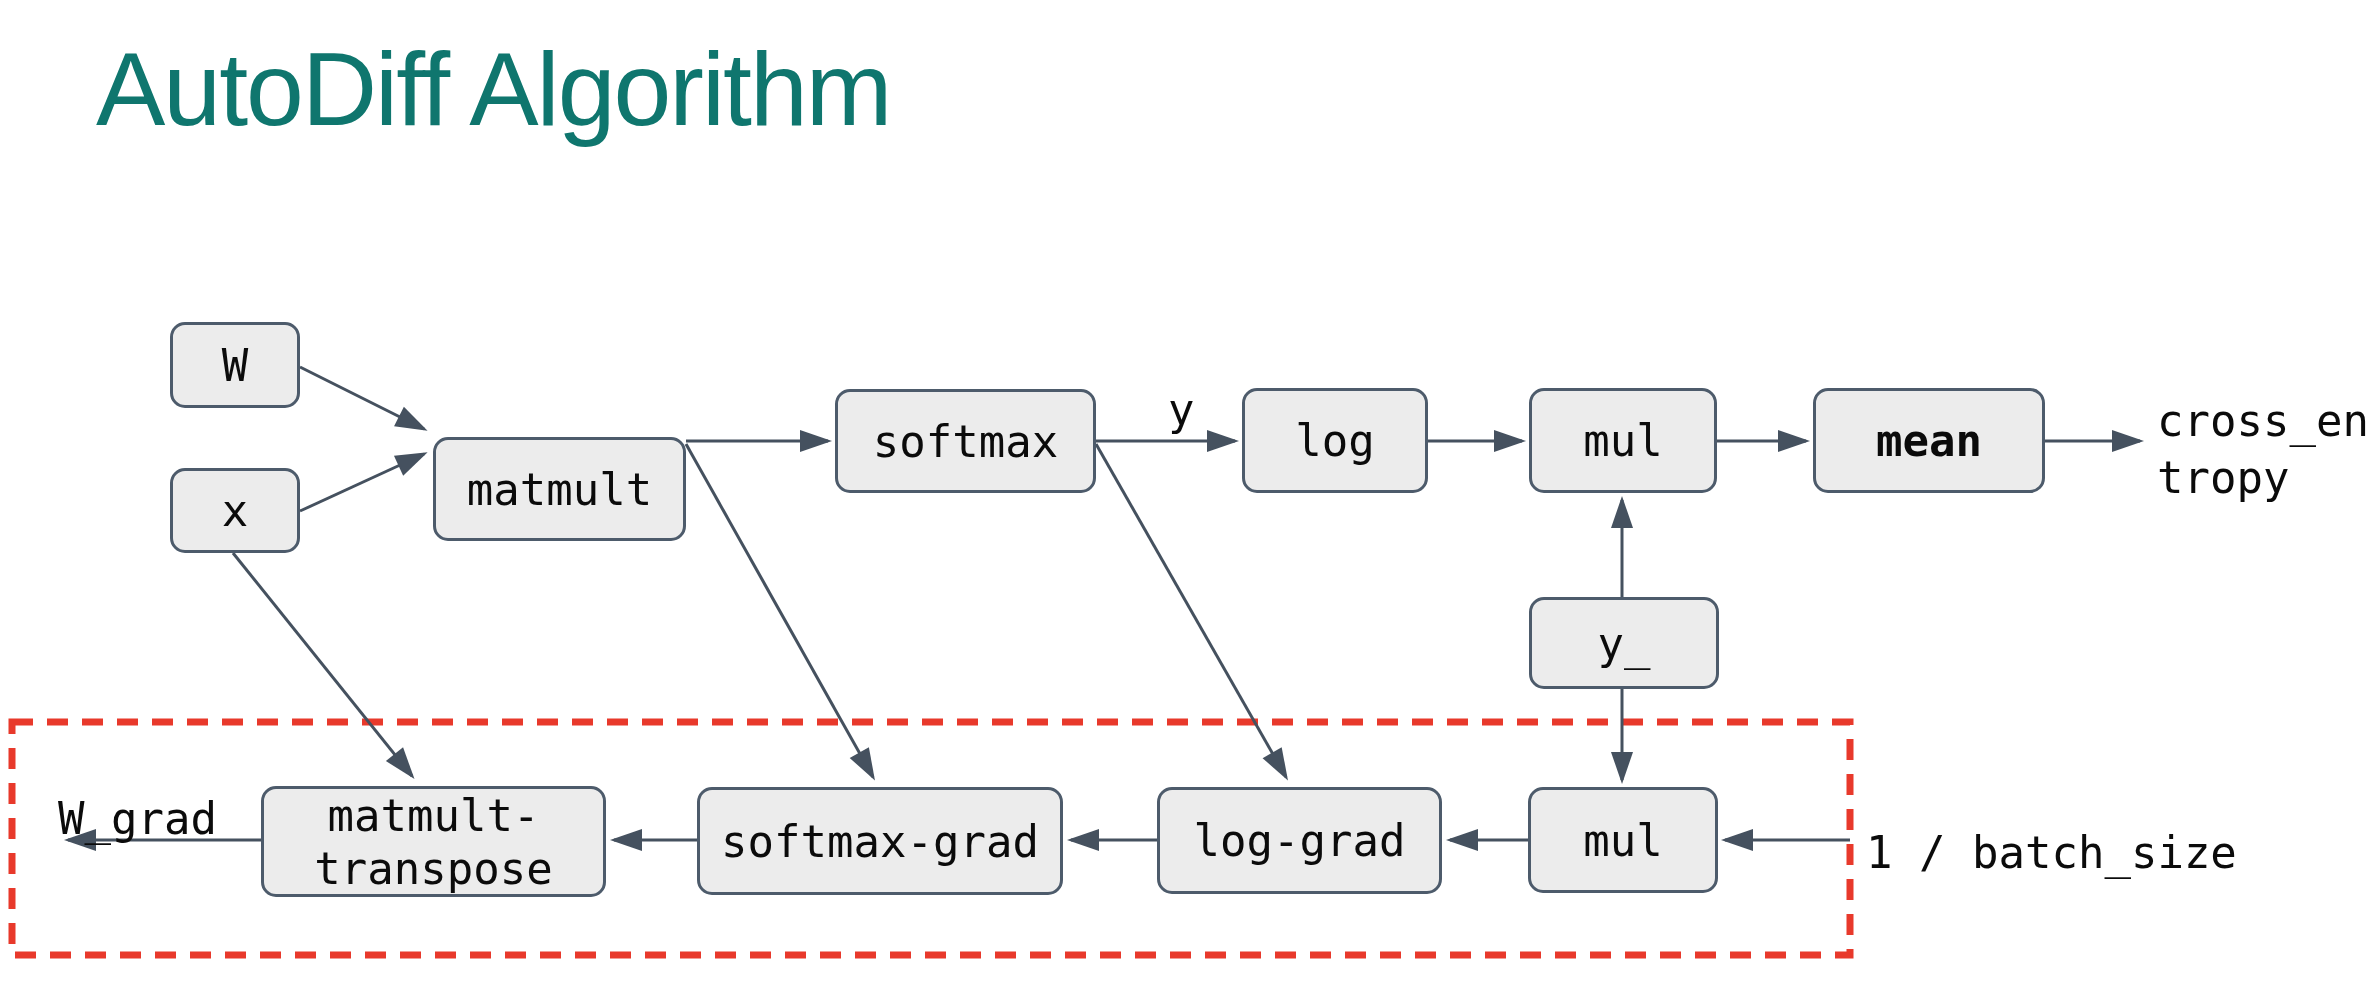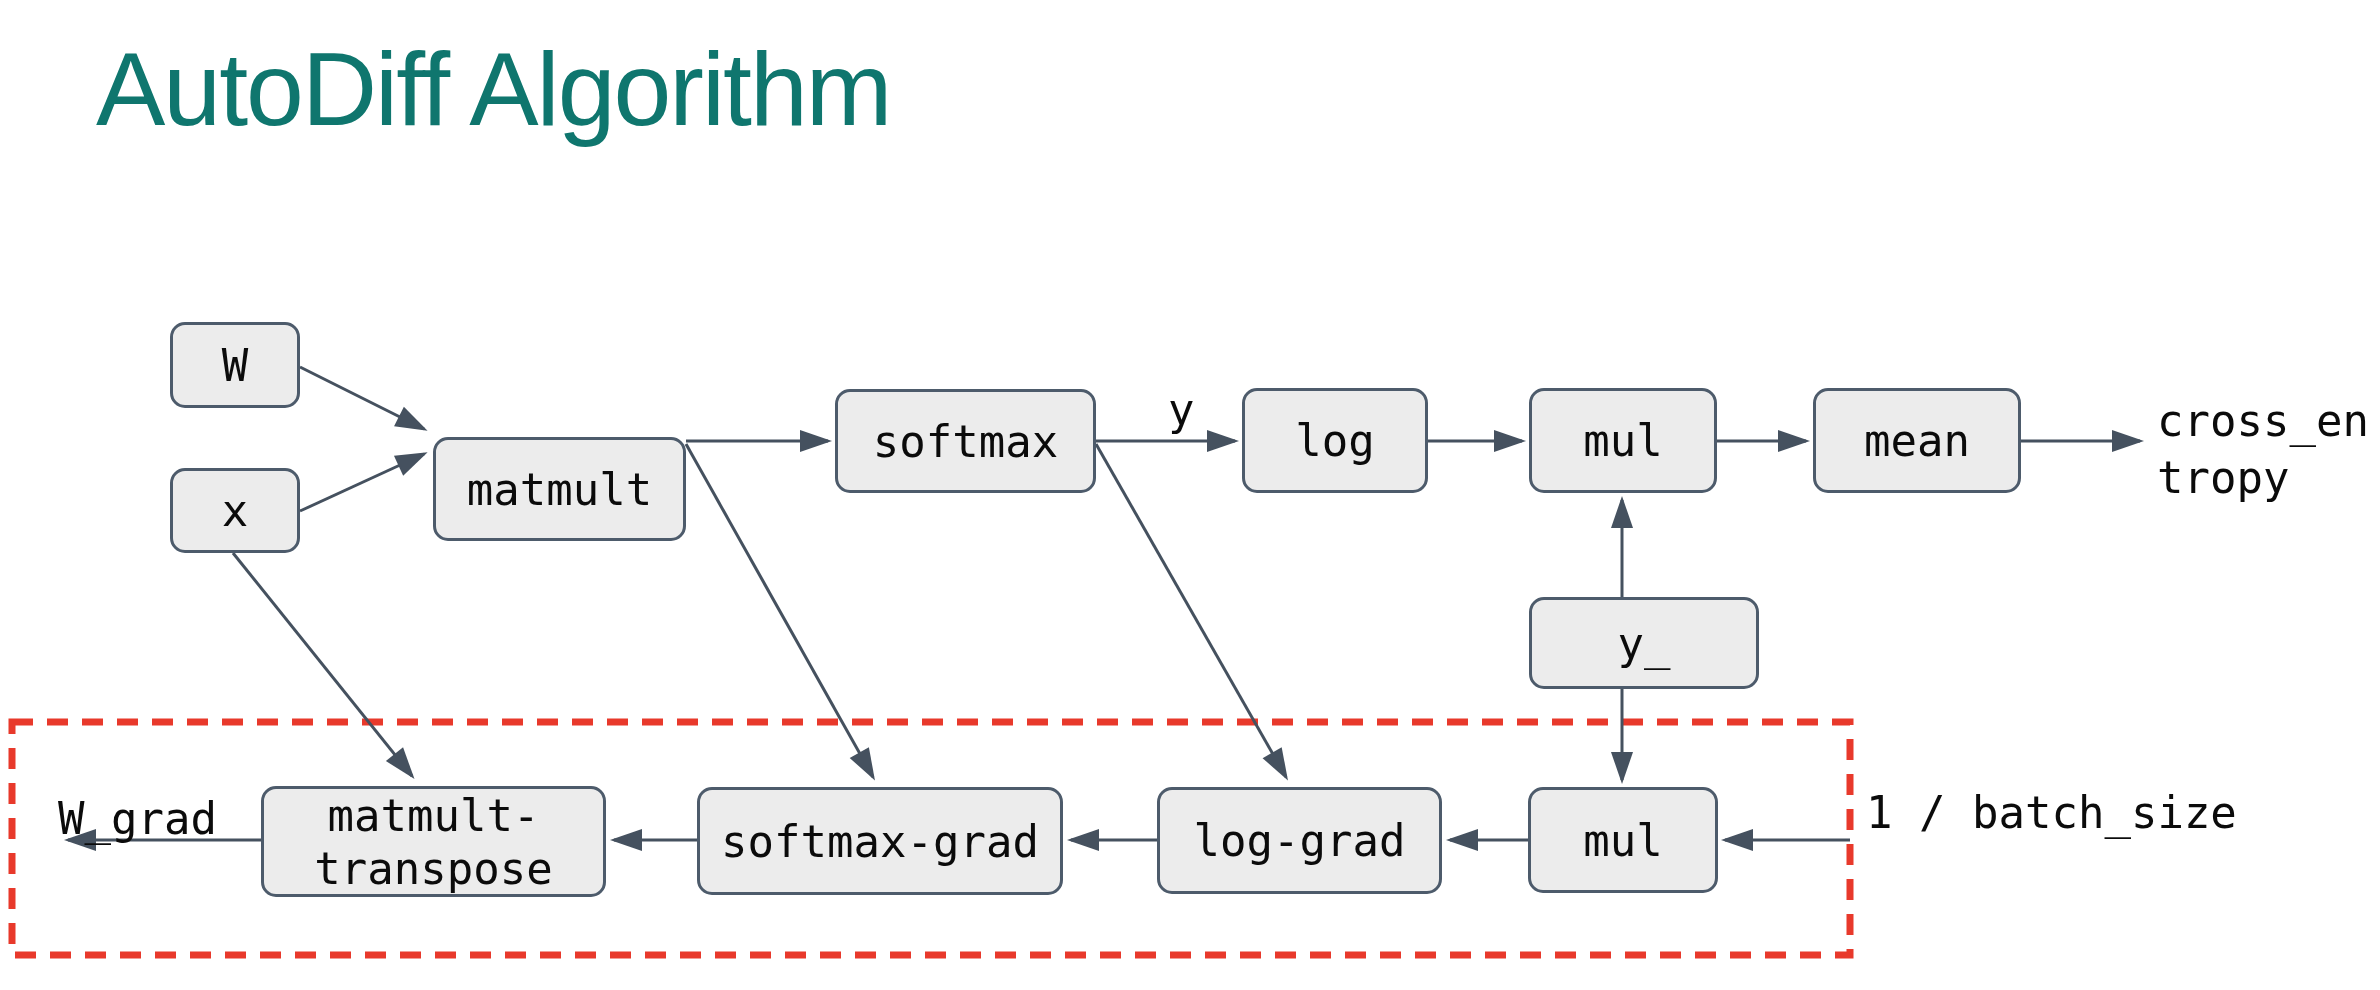--- a/index.html
+++ b/index.html
@@ -94,25 +94,25 @@
   </div>
   <div class="node" style="left:1242px;top:388px;width:186px;height:105px;">
     <span>log</span>
   </div>
   <div class="node" style="left:835px;top:389px;width:261px;height:104px;">
     <span>softmax</span>
   </div>
   <div class="node" style="left:1529px;top:388px;width:188px;height:105px;">
     <span>mul</span>
   </div>
-  <div class="node" style="left:1813px;top:388px;width:208px;height:105px;">
+  <div class="node" style="left:1813px;top:388px;width:232px;height:105px;font-weight:bold;">
     <span>mean</span>
   </div>
 
-  <div class="node" style="left:1529px;top:597px;width:230px;height:92px;">
+  <div class="node" style="left:1529px;top:597px;width:190px;height:92px;">
     <span>y_</span>
   </div>
 
   <div class="node" style="left:1528px;top:787px;width:190px;height:106px;">
     <span>mul</span>
   </div>
   <div class="node" style="left:697px;top:787px;width:366px;height:108px;">
     <span>softmax-grad</span>
   </div>
   <div class="node" style="left:1157px;top:787px;width:285px;height:107px;">
@@ -122,15 +122,15 @@
     <span>matmult-</span>
     <span>transpose</span>
   </div>
 
   <div class="floatlabel" style="left:1168px;top:381px;">y</div>
   <div class="floatlabel" style="left:2157px;top:392px;">
     <div>cross_en</div>
     <div>tropy</div>
   </div>
   <div class="floatlabel" style="left:58px;top:774px;margin-top:16px;">W_grad</div>
-  <div class="floatlabel" style="left:1866px;top:784px;text-align:center;">1 / batch_size</div>
+  <div class="floatlabel" style="left:1866px;top:824px;text-align:center;">1 / batch_size</div>
 
 </div>
 
 </body></html>

